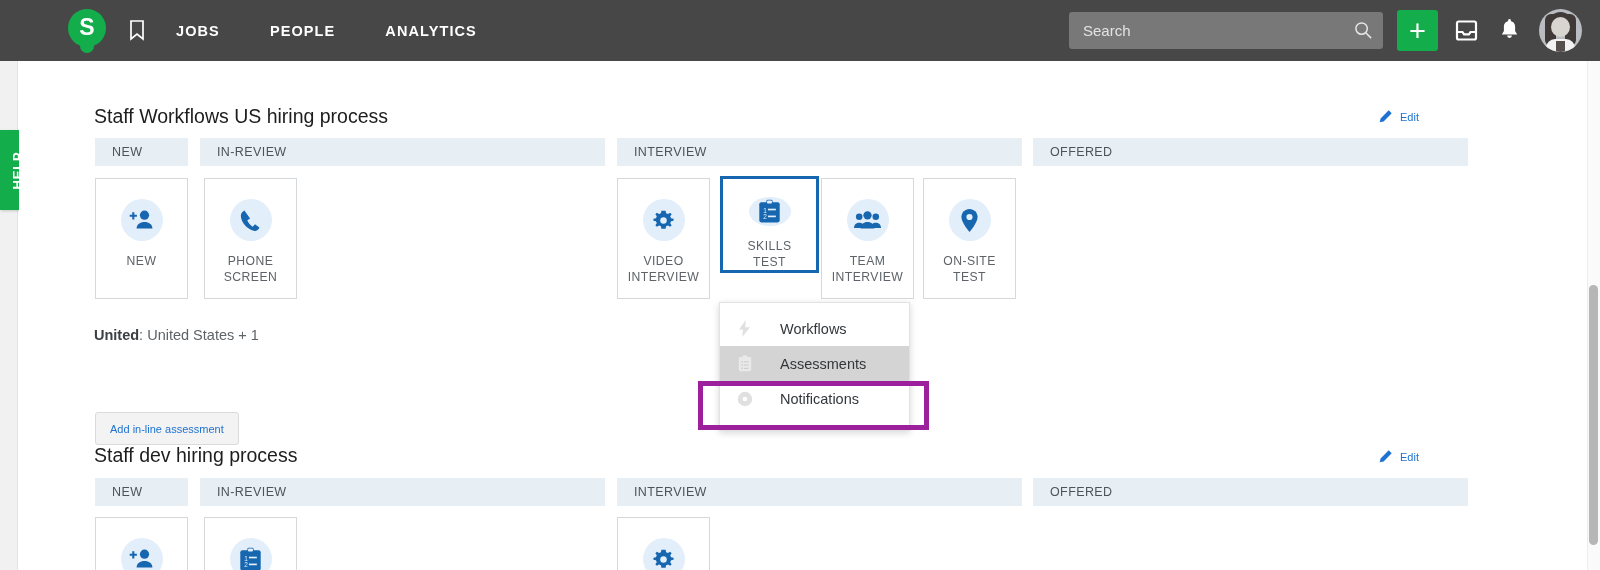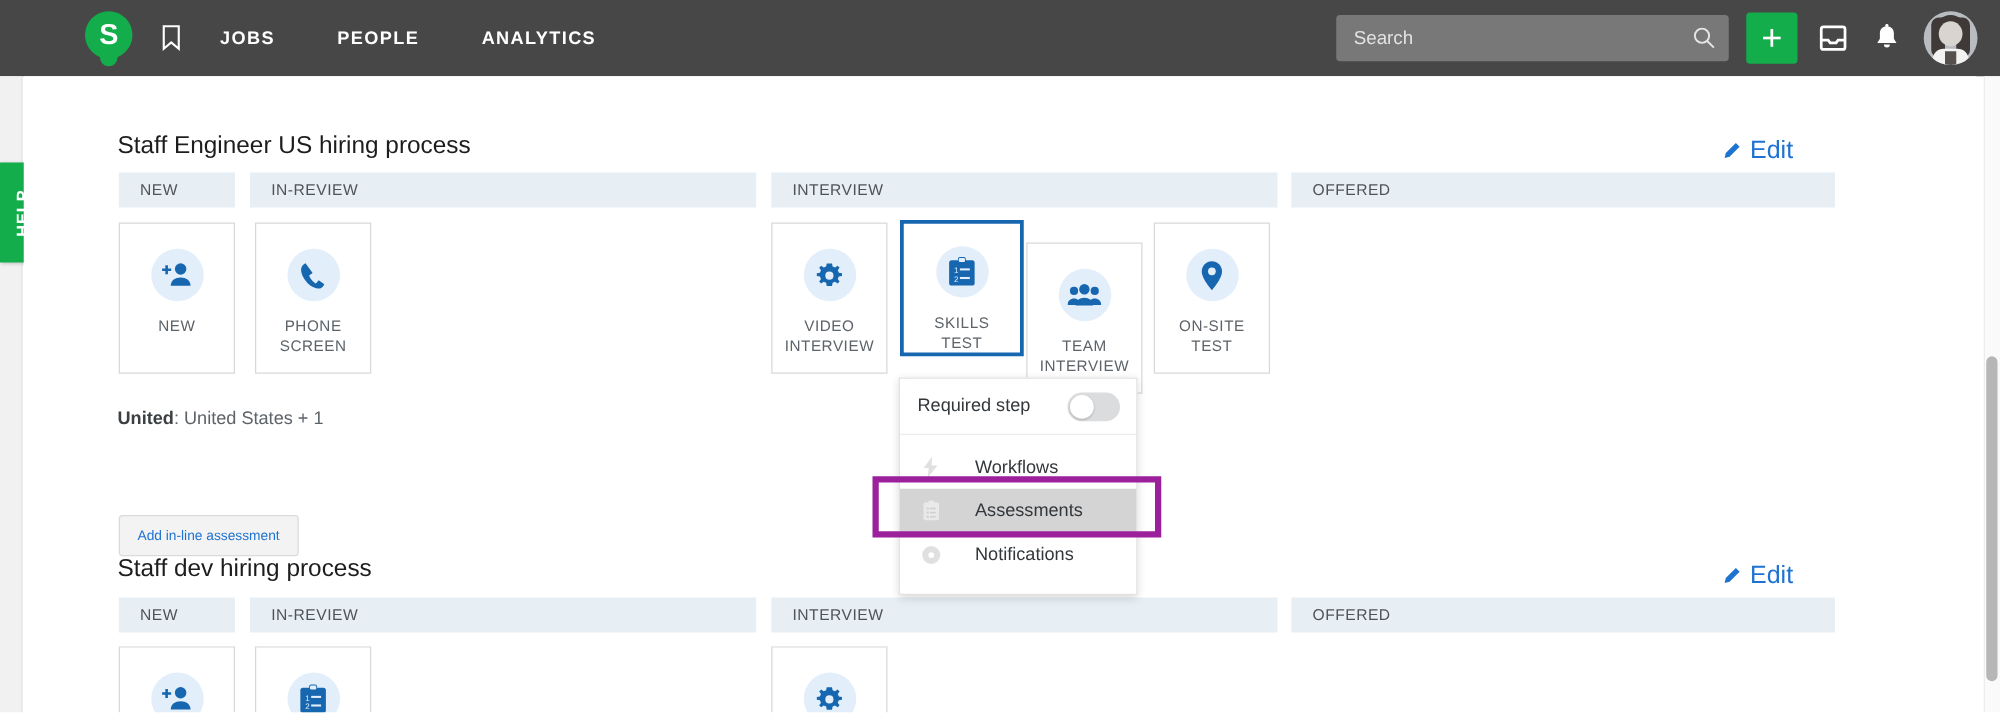--- a/index.html
+++ b/index.html
@@ -107,21 +107,21 @@
 
   
   #content { position: absolute; left: 19px; top: 61px; width: 1562px; height: 509px; background: #fff; }
 
   .process-block { position: relative; }
   .process-title {
     position: absolute; font-size: 19.5px; color: #1d1d1d; font-weight: normal;
   }
   .edit-link {
     position: absolute; display: flex; align-items: center; gap: 7px;
-    color: #1e72d0; font-size: 20px; cursor: pointer;
+    color: #1e72d0; font-size: 11px; cursor: pointer;
   }
   .pencil { width: 15px; height: 15px; }
 
   .stage-bar {
     position: absolute; height: 28px; background: #e7eff5;
     display: flex; align-items: center; padding-left: 17px;
     color: #4e5357; font-size: 12.5px; letter-spacing: .4px;
   }
 
   .card {
@@ -264,21 +264,21 @@
 
   <div id="gutter"></div>
   <div id="help-tab">
     <span>HELP</span>
   </div>
 
   <div id="content">
 
     <div class="process-block">
 
-      <div class="process-title" style="left:75px; top:44px;">Staff Engineer US hiring process</div>
+      <div class="process-title" style="left:75px; top:44px;">Staff Workflows US hiring process</div>
 
       <div class="edit-link" style="left:1359px; top:48px;">
         <svg class="pencil" viewBox="0 0 16 16">
           <path d="M11.4 1.4 l3.2 3.2 l-8.6 8.6 l-4.2 1 l1 -4.2 z" fill="#1e72d0"></path>
         </svg>
         <span>Edit</span>
       </div>
 
       <div class="stage-bar" style="left:76px; top:77px; width:93px;">NEW</div>
       <div class="stage-bar" style="left:181px; top:77px; width:405px;">IN-REVIEW</div>
@@ -308,36 +308,36 @@
       <div class="card" style="left:598px; top:117px;">
         <div class="circ">
           <svg width="23" height="23" viewBox="0 0 24 24">
             <path d="M12 1.8 l2.2 0 l0.5 2.6 l2 0.9 l2.2 -1.5 l1.6 1.6 l-1.5 2.2 l0.9 2 l2.6 0.5 l0 2.2 l-2.6 0.5 l-0.9 2 l1.5 2.2 l-1.6 1.6 l-2.2 -1.5 l-2 0.9 l-0.5 2.6 l-2.2 0 l-2.2 0 l-0.5 -2.6 l-2 -0.9 l-2.2 1.5 l-1.6 -1.6 l1.5 -2.2 l-0.9 -2 l-2.6 -0.5 l0 -2.2 l2.6 -0.5 l0.9 -2 l-1.5 -2.2 l1.6 -1.6 l2.2 1.5 l2 -0.9 l0.5 -2.6 z" fill="#1766b0"></path>
             <circle cx="12" cy="12" r="3.4" fill="#e2eefa"></circle>
           </svg>
         </div>
         <div class="clabel">VIDEO<br>INTERVIEW</div>
       </div>
 
-      <div class="card selected" style="left:701px; top:115px; width:99px; height:109px;">
+      <div class="card selected" style="left:701px; top:115px; width:99px; height:97px;">
         <div class="circ">
           <svg width="23" height="25" viewBox="0 0 22 24">
             <rect x="1.2" y="3" width="19.6" height="19.5" rx="2" fill="#1766b0"></rect>
             <rect x="8" y="0.6" width="6" height="4.6" rx="1.4" fill="#1766b0"></rect>
             <rect x="8.6" y="1.4" width="4.8" height="3" rx="1" fill="#e2eefa"></rect>
             <text x="5" y="13" font-size="6.2" font-family="Liberation Sans, sans-serif" fill="#e2eefa">1</text>
             <rect x="9.5" y="9.3" width="7.6" height="1.6" fill="#e2eefa"></rect>
             <text x="5" y="19.6" font-size="6.2" font-family="Liberation Sans, sans-serif" fill="#e2eefa">2</text>
             <rect x="9.5" y="15.9" width="7.6" height="1.6" fill="#e2eefa"></rect>
           </svg>
         </div>
         <div class="clabel">SKILLS<br>TEST</div>
       </div>
 
-      <div class="card" style="left:802px; top:133px;">
+      <div class="card" style="left:802px; top:117px;">
         <div class="circ">
           <svg width="27" height="20" viewBox="0 0 28 20">
             <circle cx="5.4" cy="6.6" r="3.4" fill="#1766b0"></circle>
             <circle cx="22.6" cy="6.6" r="3.4" fill="#1766b0"></circle>
             <circle cx="14" cy="5.2" r="4.3" fill="#1766b0"></circle>
             <path d="M0 18.3 c0 -3.6 2.6 -5.4 5.4 -5.4 c2.8 0 5.4 1.8 5.4 5.4 z" fill="#1766b0"></path>
             <path d="M17.2 18.3 c0 -3.6 2.6 -5.4 5.4 -5.4 c2.8 0 5.4 1.8 5.4 5.4 z" fill="#1766b0"></path>
             <path d="M6.8 18.8 c0 -4.3 3.2 -6.6 7.2 -6.6 c4 0 7.2 2.3 7.2 6.6 z" fill="#1766b0"></path>
           </svg>
         </div>
@@ -407,26 +407,20 @@
               <circle cx="12" cy="12" r="3.4" fill="#e2eefa"></circle>
             </svg>
           </div>
         </div>
       </div>
     </div>
 
   </div>
 
   <div id="menu">
-    <div class="menu-top">
-      <div class="lbl">Required step</div>
-      <div class="toggle">
-        <div class="knob"></div>
-      </div>
-    </div>
     <div class="menu-list">
 
       <div class="menu-item">
         <span class="mi-icon">
           <svg width="13" height="17" viewBox="0 0 13 17">
             <path d="M7.8 0 L1 9.4 h4 L4.2 17 L12 7.3 H7.2 z" fill="#e0e0e0"></path>
           </svg>
         </span>
         <span class="mi-label">Workflows</span>
       </div>

